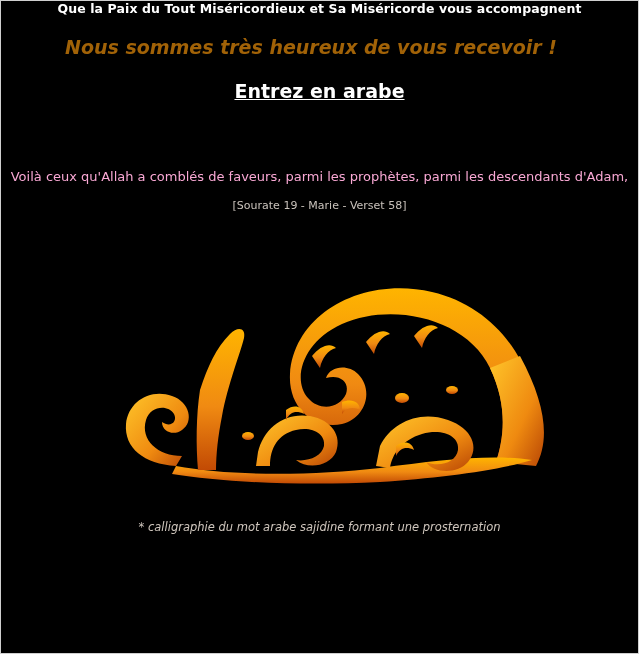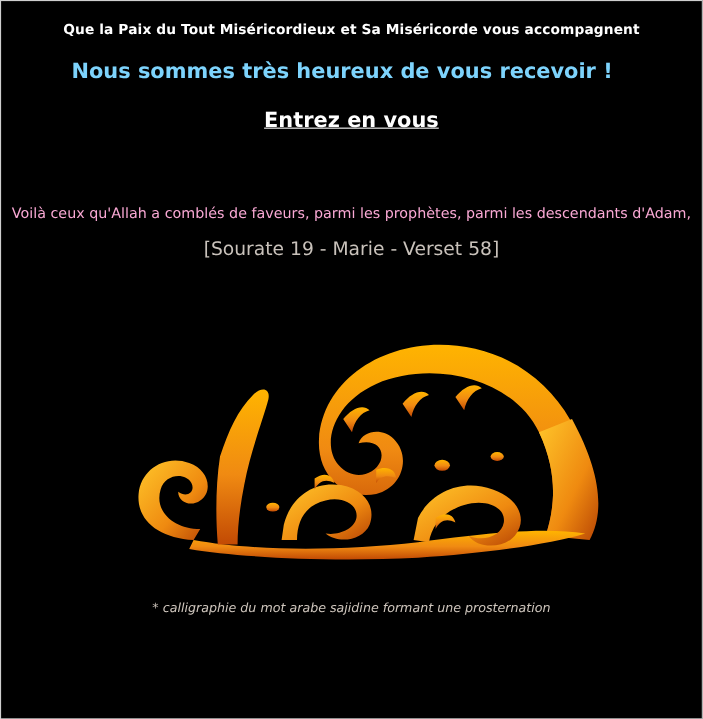--- a/index.html
+++ b/index.html
@@ -15,36 +15,36 @@
     width: 639px;
     height: 654px;
     background: #000000;
     overflow: hidden;
     box-sizing: border-box;
     border: 1px solid #cfcfcf;
   }
   .content {
     position: relative;
     width: 100%;
-    padding-top: 18px;
     text-align: center;
     color: #ffffff;
   }
   .greeting {
     font-size: 12.5px;
     font-weight: bold;
     letter-spacing: 0.1px;
     color: #ffffff;
     margin: 0 0 20px 0;
   }
   .welcome {
     font-size: 19px;
     font-weight: bold;
-    color: #7dd3fc;
+    color: #a16207;
     margin: 0 17px 22px 0;
+    font-style: italic;
   }
   .enter {
     font-size: 19px;
     font-weight: bold;
     color: #ffffff;
     text-decoration: underline;
     display: inline-block;
     margin: 0 0 0 0;
     cursor: pointer;
   }
@@ -53,21 +53,21 @@
     color: #ffffff;
   }
   .verse-line {
     font-size: 13px;
     line-height: 25px;
     color: #f9a8d4;
     white-space: nowrap;
   }
   .verse-ref {
     margin-top: 10px;
-    font-size: 17px;
+    font-size: 11px;
     color: #c9c2bb;
   }
   .calligraphy {
     position: relative;
     margin-top: 58px;
     height: 230px;
     width: 100%;
   }
   .calligraphy svg {
     display: block;
@@ -84,21 +84,21 @@
 <body>
 
 <div class="page">
   <div class="content">
 
     <div class="greeting">Que la Paix du Tout Miséricordieux et Sa Miséricorde vous accompagnent</div>
 
     <div class="welcome">Nous sommes très heureux de vous recevoir !</div>
 
     <div>
-      <a class="enter">Entrez en vous</a>
+      <a class="enter">Entrez en arabe</a>
     </div>
 
     <div class="verse-block">
       <div class="verse-line">Voilà ceux qu'Allah a comblés de faveurs, parmi les prophètes, parmi les descendants d'Adam,</div>
       <div class="verse-ref">[Sourate 19 - Marie - Verset 58]</div>
     </div>
 
     <div class="calligraphy">
       <svg width="480" height="225" viewBox="0 0 480 225" aria-hidden="true">
         <defs>

